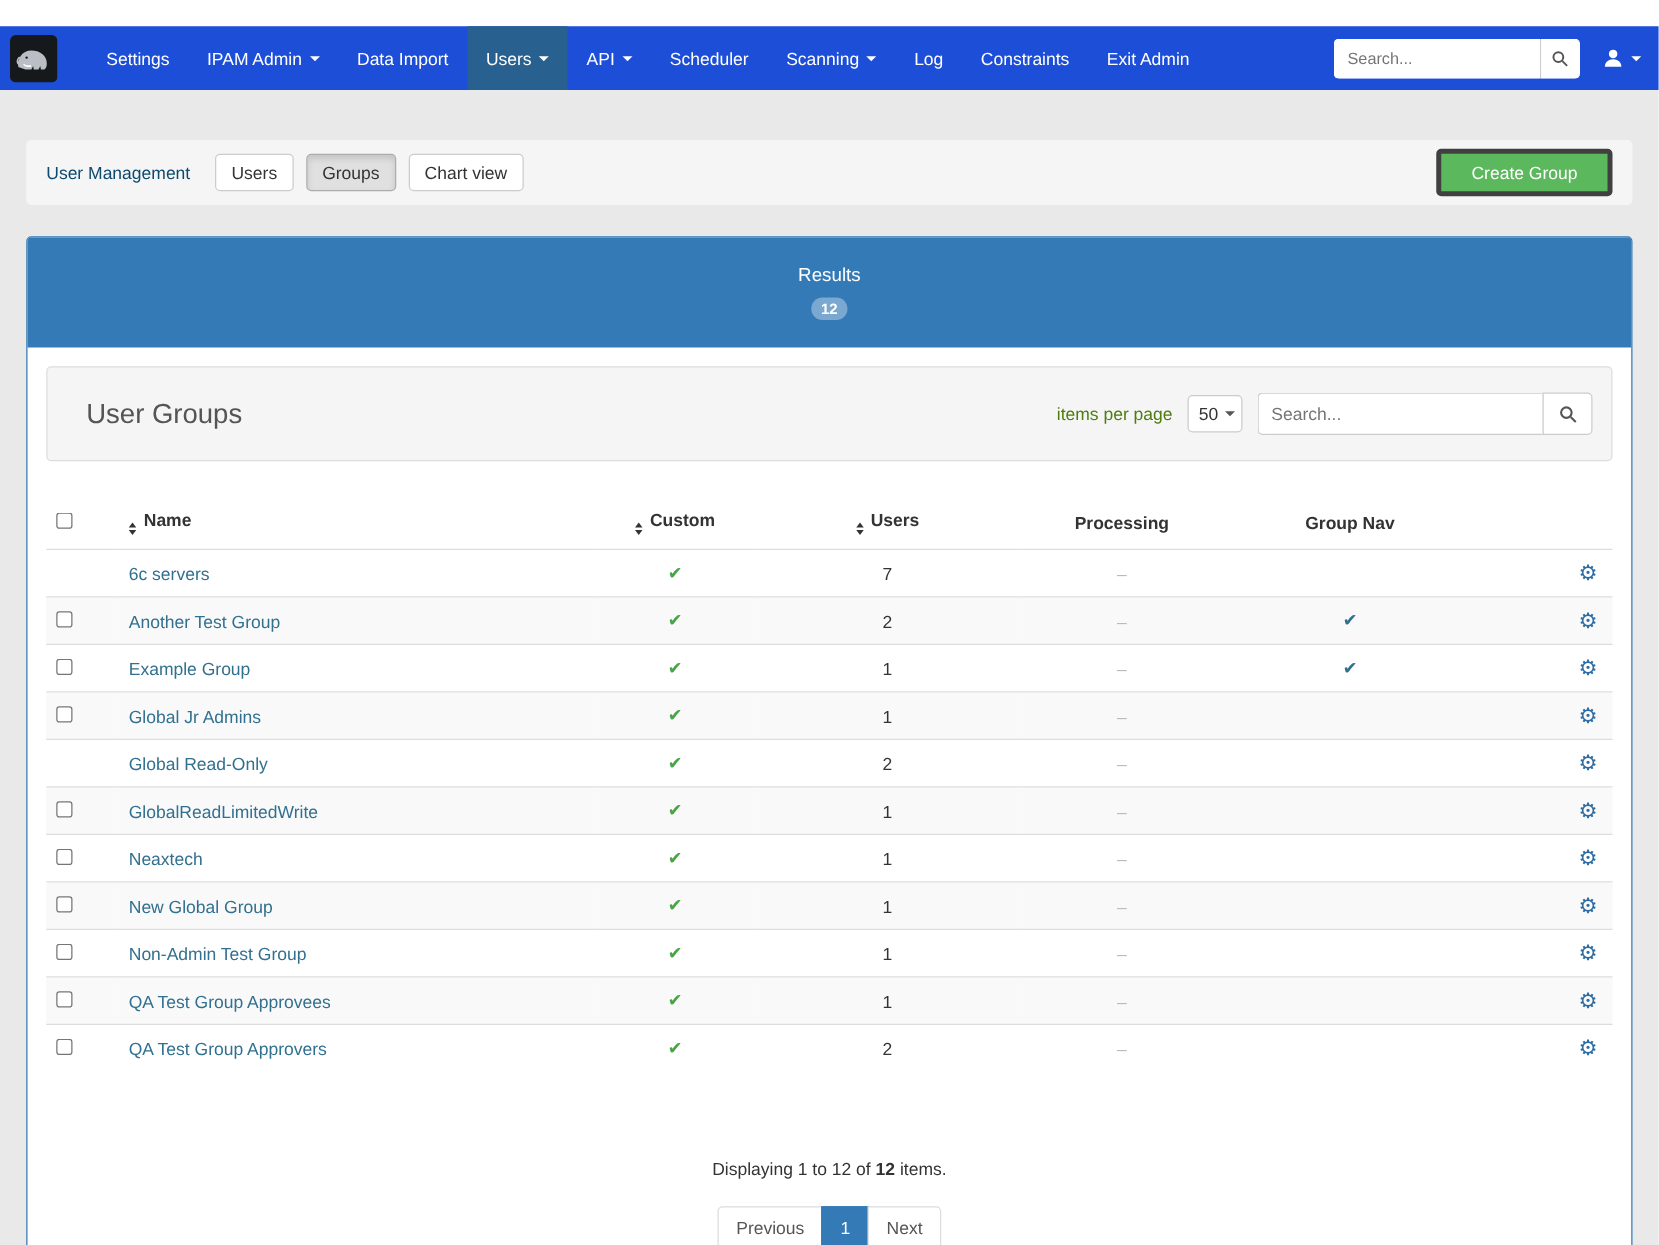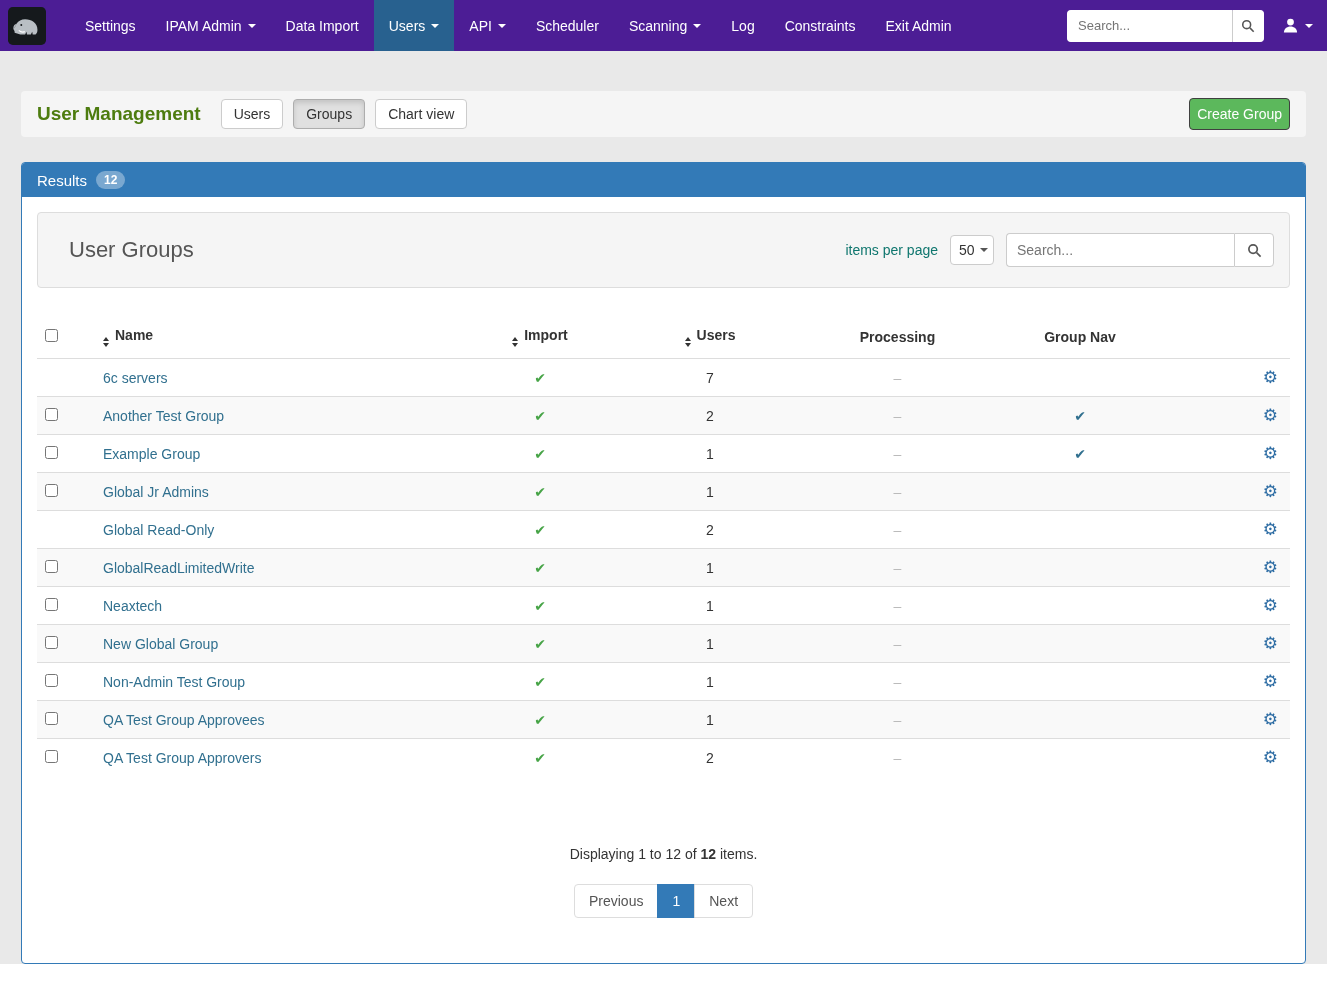--- a/index.html
+++ b/index.html
@@ -3,52 +3,52 @@
 <meta charset="utf-8">
 <style>
   * { box-sizing: border-box; }
   html,body { margin:0; padding:0; }
   body {
     font-family: "Liberation Sans", "DejaVu Sans", sans-serif;
     background:#fff; color:#333; min-width:1327px; font-size:14px;
   }
 
   
-  .navbar { background:#4c1d95; height:51px; display:flex; align-items:center; padding:0 12px 0 8px; }
+  .navbar { background:#1d4ed8; height:51px; display:flex; align-items:center; padding:0 12px 0 8px;margin-top:21px; }
   .logo { width:38px; height:38px; margin-right:24px; flex:0 0 auto; cursor:pointer; }
   .nav-items { display:flex; align-items:stretch; height:51px; }
   .nav-item { display:flex; align-items:center; gap:6px; padding:0 15px; color:#fff; font-size:14px; text-decoration:none; cursor:pointer; white-space:nowrap; }
   .nav-item.active { background:#28618f; }
   .caret { display:inline-block; width:0; height:0; border-top:4px solid #fff; border-left:4px solid transparent; border-right:4px solid transparent; }
   .nav-right { margin-left:auto; display:flex; align-items:center; gap:16px; }
   .nav-search { display:flex; }
   .nav-search input { width:165px; height:32px; border:1px solid #fff; border-right:none; border-radius:4px 0 0 4px; padding:0 10px; font-size:13px; outline:none; color:#555; font-family:inherit; }
   .nav-search button { width:32px; height:32px; background:#fff; border:1px solid #fff; border-left:1px solid #ccc; border-radius:0 4px 4px 0; cursor:pointer; display:flex; align-items:center; justify-content:center; padding:0; }
   .user-menu { display:flex; align-items:center; gap:6px; cursor:pointer; padding:4px 2px; }
 
   
   .content-wrap { background:#e9e9e9; padding:40px 21px 0 21px; }
 
   .page-header-bar { background:#f5f5f5; border-radius:4px; padding:7px 16px; display:flex; align-items:center; margin-bottom:25px; }
-  .page-title { font-size:19px; color:#4d7c0f; font-weight:bold; margin:0 20px 0 0; }
+  .page-title { font-size:14px; color:#0c4a6e; font-weight:normal; margin:0 20px 0 0; }
   .view-btn { background:#fff; border:1px solid #ccc; color:#333; font-size:14px; padding:6px 12px; border-radius:4px; margin-right:10px; cursor:pointer; font-family:inherit; }
   .view-btn.active { background:#e0e0e0; border-color:#adadad; box-shadow:inset 0 3px 5px rgba(0,0,0,.125); }
-  .create-btn { margin-left:auto; background:#5cb85c; border:1px solid #404040; color:#fff; font-size:14px; padding:7px 7px; border-radius:4px; cursor:pointer; font-family:inherit; }
+  .create-btn { margin-left:auto; background:#5cb85c; border:4px solid #404040; color:#fff; font-size:14px; padding:7px 24px; border-radius:4px; cursor:pointer; font-family:inherit; }
 
   
   .panel { border:1px solid #337ab7; border-radius:4px; background:#fff; }
-  .panel-heading { background:#337ab7; color:#fff; padding:8px 15px; font-size:15px; display:flex; align-items:center; gap:9px; border-radius:3px 3px 0 0; }
+  .panel-heading { background:#337ab7; color:#fff; padding:22px 15px; font-size:15px; display:flex; align-items:center; gap:9px; border-radius:3px 3px 0 0;flex-direction:column; }
   .badge { background:rgba(255,255,255,.35); color:#fff; font-size:12px; font-weight:bold; padding:3px 8px; border-radius:10px; line-height:1; }
   .panel-body { padding:15px 15px 45px 15px; }
 
   
   .toolbar { background:#f5f5f5; border:1px solid #ddd; border-radius:4px; padding:8px 15px; display:flex; align-items:center; min-height:46px; }
   .toolbar-title { font-size:22px; color:#555; font-weight:normal; margin:16px; }
   .toolbar-right { margin-left:auto; display:flex; align-items:center; gap:12px; }
-  .ipp-label { font-size:14px; color:#0f766e; }
+  .ipp-label { font-size:14px; color:#4d7c0f; }
   .select-wrap { position:relative; display:inline-block; }
   .select-wrap select { height:30px; border:1px solid #ccc; border-radius:4px; background:#fff; font-size:14px; padding:0 18px 0 8px; appearance:none; -webkit-appearance:none; font-family:inherit; color:#333; cursor:pointer; }
   .select-wrap::after { content:""; position:absolute; right:6px; top:50%; margin-top:-2px; border-top:4px solid #555; border-left:4px solid transparent; border-right:4px solid transparent; pointer-events:none; }
   .search-group { display:flex; }
   .search-group input { width:228px; height:34px; border:1px solid #ccc; border-right:none; border-radius:4px 0 0 4px; padding:0 10px; font-size:14px; color:#555; outline:none; font-family:inherit; }
   .search-group button { width:40px; height:34px; background:#fff; border:1px solid #ccc; border-radius:0 4px 4px 0; cursor:pointer; display:flex; align-items:center; justify-content:center; padding:0; }
 
   
   table.groups { width:100%; border-collapse:collapse; margin-top:28px; font-size:14px; }
   table.groups th { text-align:left; padding:11px 8px; font-weight:bold; color:#333; border-bottom:1px solid #ddd; white-space:nowrap; }
@@ -197,21 +197,21 @@
         <thead>
           <tr>
             <th><input type="checkbox" style=""></th>
             <th><span class="sort-icon">
                   <i class="tri-up"></i>
                   <i class="tri-down"></i>
                 </span><span>Name</span></th>
             <th class="col-center"><span class="sort-icon">
                   <i class="tri-up"></i>
                   <i class="tri-down"></i>
-                </span><span>Import</span></th>
+                </span><span>Custom</span></th>
             <th class="col-center"><span class="sort-icon">
                   <i class="tri-up"></i>
                   <i class="tri-down"></i>
                 </span><span>Users</span></th>
             <th class="col-center"><span>Processing</span></th>
             <th class="col-center"><span>Group Nav</span></th>
             <th></th>
           </tr>
         </thead>
         <tbody>

